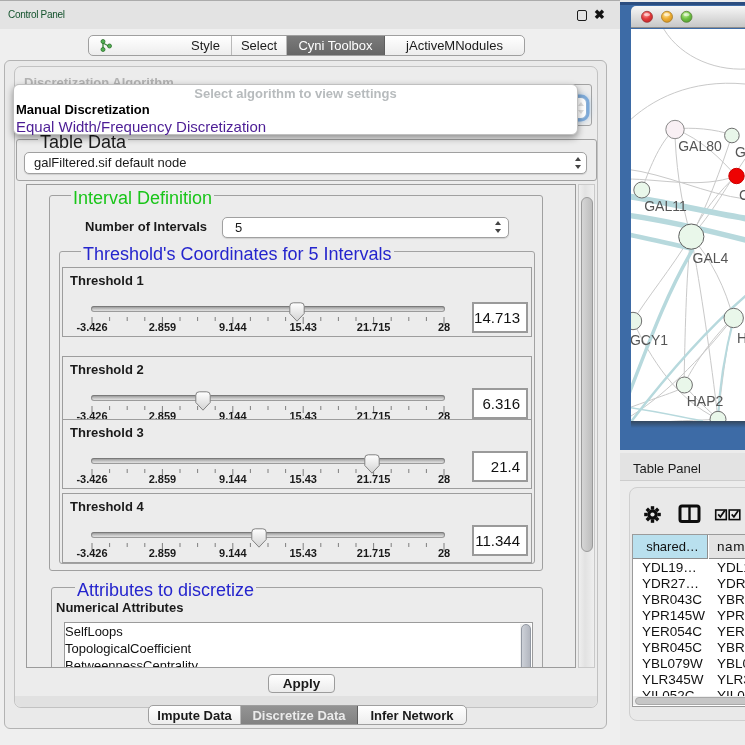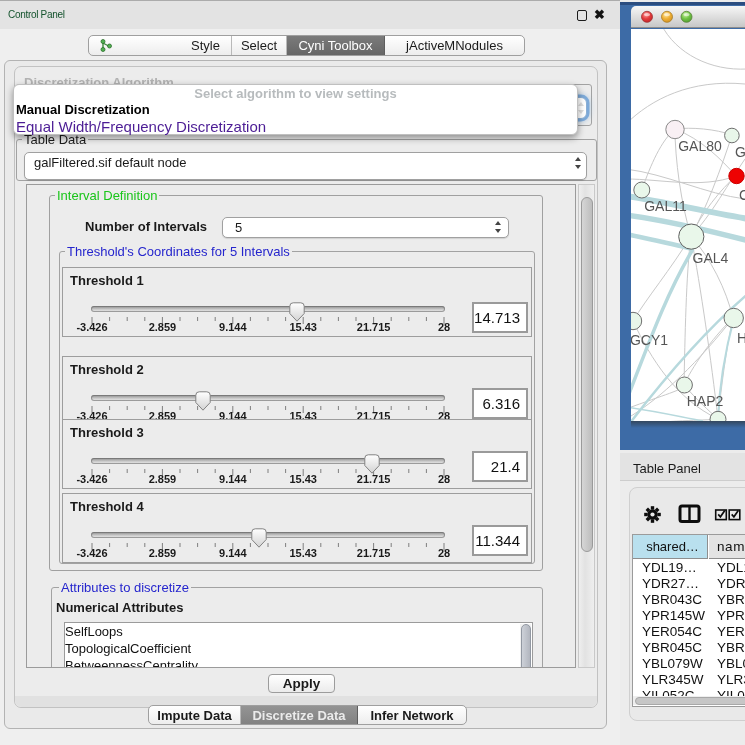--- a/index.html
+++ b/index.html
@@ -1,20 +1,20 @@
 <!DOCTYPE html>
 <html><head>
 <meta charset="utf-8">
 <style>
 * { margin:0; padding:0; box-sizing:border-box; }
 html,body { width:745px; height:745px; overflow:hidden; }
 body { font-family:"Liberation Sans", sans-serif; background:#ececec; position:relative; }
 .abs { position:absolute; }
 .groupbox { position:absolute; border:1px solid #a2a2a2; border-radius:3px; }
-.glabel { position:absolute; font-size:13px; background:#ececec; padding:0 2px; white-space:nowrap; }
+.glabel { position:absolute; font-size:18px; background:#ececec; padding:0 2px; white-space:nowrap;margin-left:16px; }
 .combo { position:absolute; background:#fff; border:1px solid #a0a0a0; border-radius:5px; font-size:13px; color:#1a1a1a; box-shadow:0 1px 1px rgba(0,0,0,0.12); }
 .arrows { position:absolute; width:7px; height:12px; }
 .arrows:before { content:""; position:absolute; left:0; top:0; border-left:3.5px solid transparent; border-right:3.5px solid transparent; border-bottom:4.5px solid #444; }
 .arrows:after { content:""; position:absolute; left:0; bottom:0; border-left:3.5px solid transparent; border-right:3.5px solid transparent; border-top:4.5px solid #444; }
 .tblock { position:absolute; left:61px; width:470px; height:70px; border:1px solid #9d9d9d; background:#ececec; }
 .tlabel { position:absolute; left:7px; top:4.5px; font-size:13px; font-weight:bold; color:#1a1a1a; }
 .track { position:absolute; left:28px; top:37.5px; width:354px; height:6px; border-radius:3px; background:linear-gradient(#898989,#c9c9c9 55%,#eeeeee); box-shadow:inset 0 0 0 1px rgba(105,105,105,0.6); }
 .vbox { position:absolute; left:409px; top:33px; width:56px; height:31px; background:#fff; border:2px solid #9a9a9a; font-size:15px; color:#111; text-align:right; line-height:27px; padding-right:6px; }
 .ticklbl { position:absolute; top:53px; font-size:11px; font-weight:bold; color:#1a1a1a; width:50px; text-align:center; }
 .seg { position:absolute; display:flex; border:1px solid #9f9f9f; border-radius:5px; background:linear-gradient(#ffffff,#ededed); overflow:hidden; }
@@ -53,21 +53,21 @@
 <div class="abs" style="left:15px;top:696px;width:582px;height:11px;background:#e1e1e1;border-radius:0 0 7px 7px;"></div>
 
 <div class="groupbox" style="left:16px;top:84px;width:576px;height:42px;"></div>
 <div class="abs" style="left:24px;top:75px;font-size:13px;font-weight:bold;color:#b2b2b2;white-space:nowrap;">Discretization Algorithm</div>
 
 <div class="abs" style="left:470px;top:97px;width:117px;height:22px;background:#fff;border:1px solid #89aed4;border-radius:6px;box-shadow:0 0 0 2.5px rgba(106,157,212,0.8),0 0 5px 3px rgba(120,168,216,0.45);"></div>
 <div class="arrows" style="left:578px;top:102px;opacity:0.18;"></div>
 
 <div class="groupbox" style="left:16px;top:139px;width:581px;height:42px;"></div>
 <div class="glabel" style="left:22px;top:132px;color:#1c1c1c;">Table Data</div>
-<div class="combo" style="left:24px;top:152px;width:563px;height:28px;line-height:20px;padding-left:9px;">galFiltered.sif default node</div>
+<div class="combo" style="left:24px;top:152px;width:563px;height:22px;line-height:20px;padding-left:9px;">galFiltered.sif default node</div>
 <div class="arrows" style="left:575px;top:157px;"></div>
 
 <div class="abs" style="left:26px;top:184px;width:550px;height:484px;border:1px solid #9b9b9b;background:#ececec;overflow:hidden;">
 <div class="abs" style="left:0;top:0;width:548px;height:482px;" id="vp">
 
   <div class="groupbox" style="left:22px;top:10px;width:494px;height:376px;border-color:#a0a0a0;"></div>
   <div class="glabel" style="left:28px;top:3px;color:#19c519;">Interval Definition</div>
 
   <div class="abs" style="left:58px;top:34px;font-size:13px;font-weight:bold;color:#1a1a1a;">Number of Intervals</div>
   <div class="combo" style="left:195px;top:32px;width:287px;height:21px;line-height:19px;padding-left:12px;">5</div>

